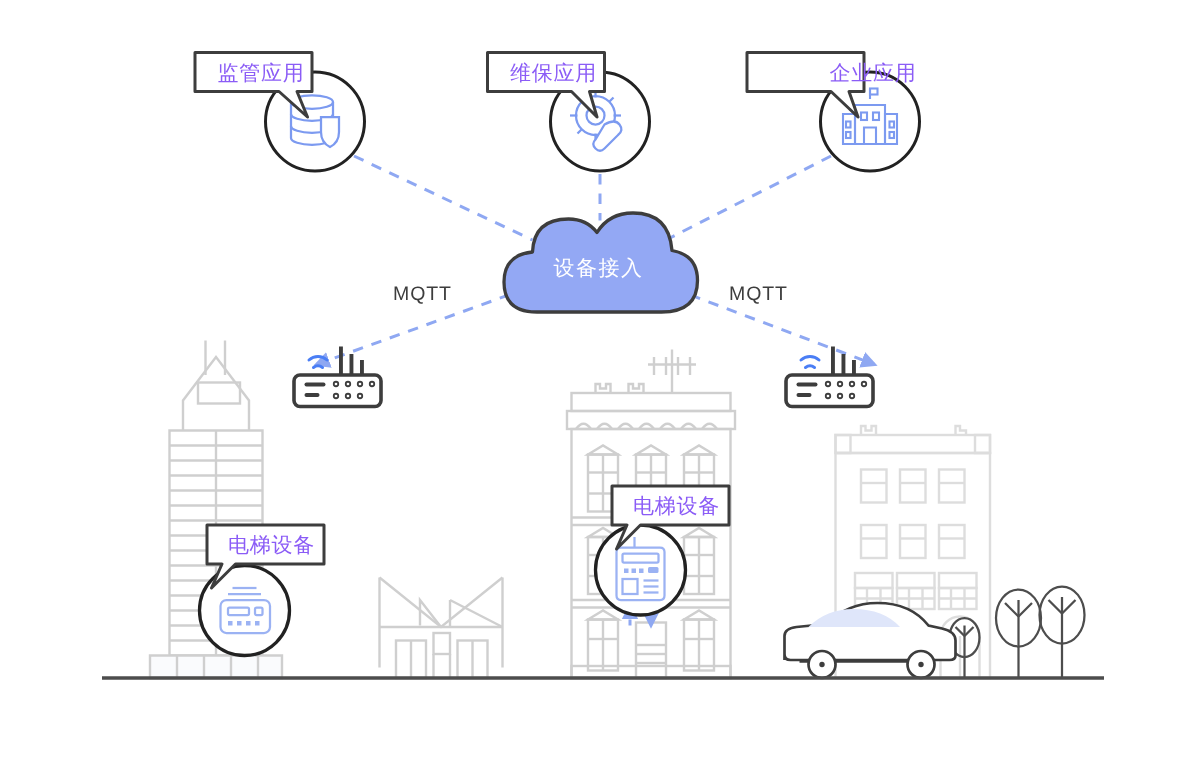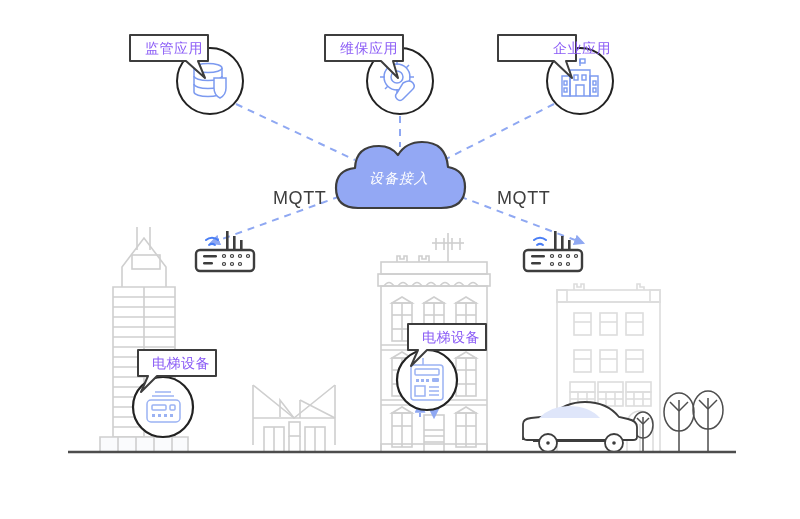--- a/index.html
+++ b/index.html
@@ -38,24 +38,23 @@
     font-family: "DejaVu Sans", "Liberation Sans", sans-serif;
   }
   .cloud-text {
     color: #ffffff;
     font-size: 14px;
     letter-spacing: 1px;
     font-family: "DejaVu Sans", "Liberation Sans", sans-serif;
   }
   .proto-text {
     color: #3d3d3d;
-    font-size: 18px;
+    font-size: 13px;
     letter-spacing: 0.6px;
     font-family: "Liberation Sans", sans-serif;
-    margin-left: 11px;
   }
 </style>
 </head>
 <body>
 
 <div id="stage">
 
   <svg id="scene" viewBox="0 0 800 519" xmlns="http://www.w3.org/2000/svg">
 
     <defs>
@@ -441,21 +440,21 @@
     <g>
       <path d="M408,324 L486,324 L486,350 L427,350 L411,366 L418,350 L408,350 Z" fill="#ffffff" stroke="#3d3d3d" stroke-width="2" stroke-linejoin="round"></path>
     </g>
 
   </svg>
 
   <div class="ov callout-text" style="left:145px; top:40px;" data-bind="apps.0.label">监管应用</div>
   <div class="ov callout-text" style="left:340px; top:40px;" data-bind="apps.1.label">维保应用</div>
   <div class="ov callout-text" style="left:513px; top:40px;margin-left:40px;" data-bind="apps.2.label">企业应用</div>
 
-  <div class="ov cloud-text" style="left:369px; top:170px;font-style:italic;" data-bind="cloud.label">设备接入</div>
+  <div class="ov cloud-text" style="left:369px; top:170px;" data-bind="cloud.label">设备接入</div>
 
   <div class="ov proto-text" style="left:262px; top:188px;" data-bind="protocols.0.label">MQTT</div>
   <div class="ov proto-text" style="left:486px; top:188px;" data-bind="protocols.1.label">MQTT</div>
 
   <div class="ov callout-text" style="left:152px; top:355px;" data-bind="devices.0.label">电梯设备</div>
   <div class="ov callout-text" style="left:422px; top:329px;" data-bind="devices.1.label">电梯设备</div>
 
 </div>
 
 </body></html>

